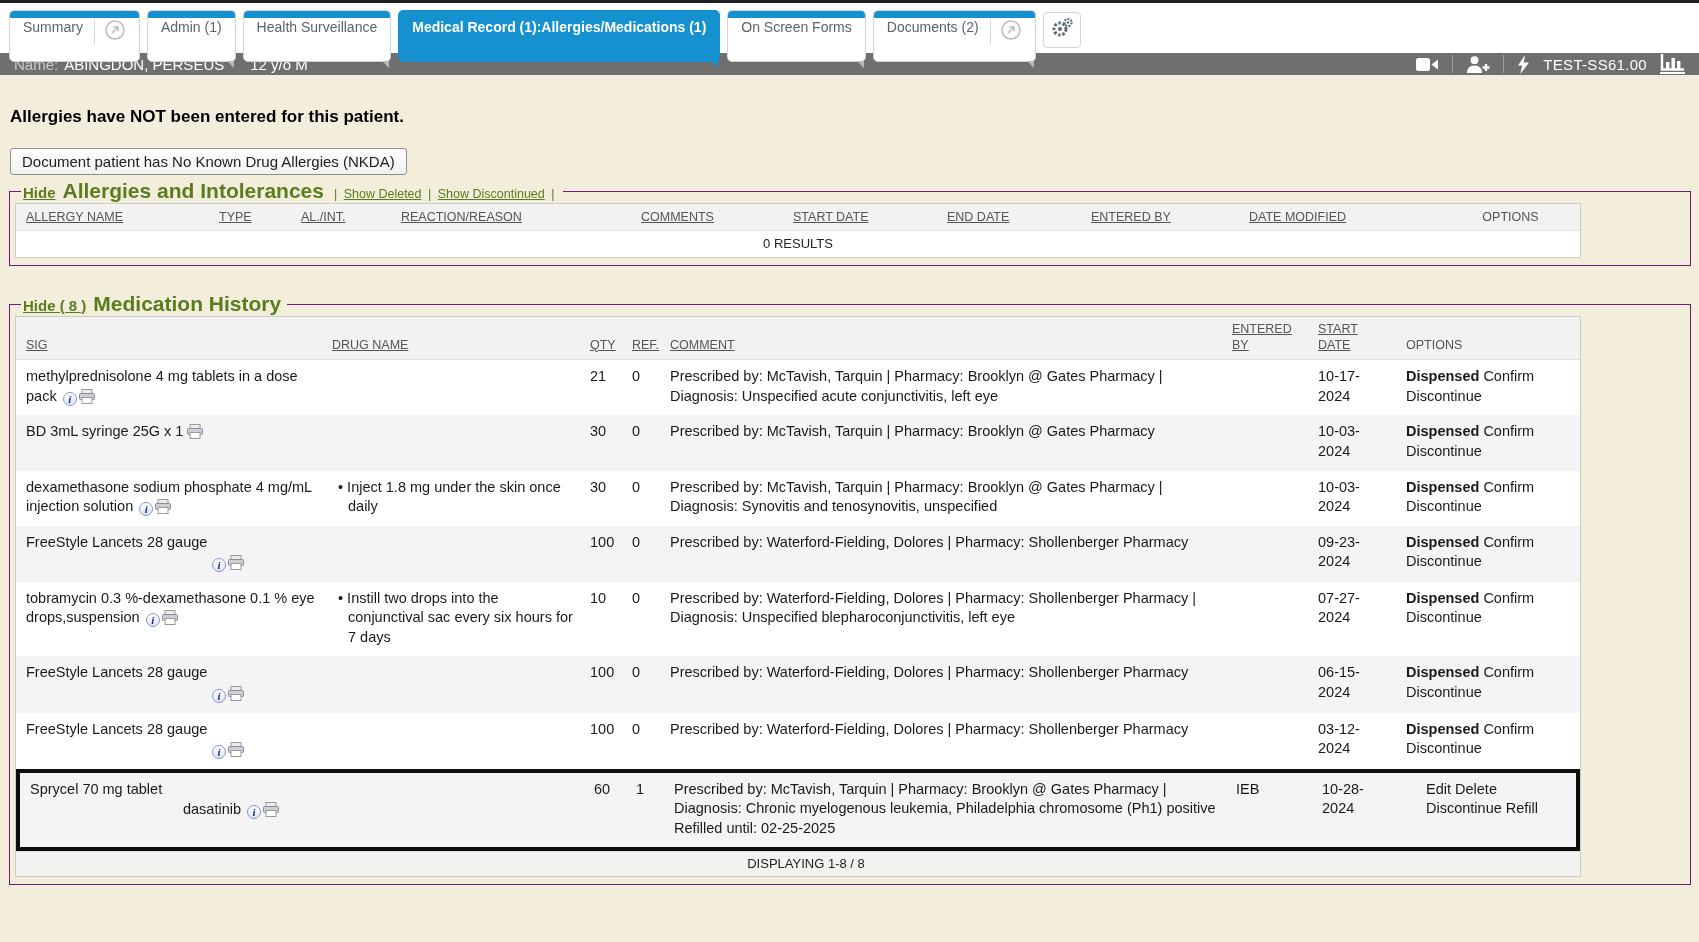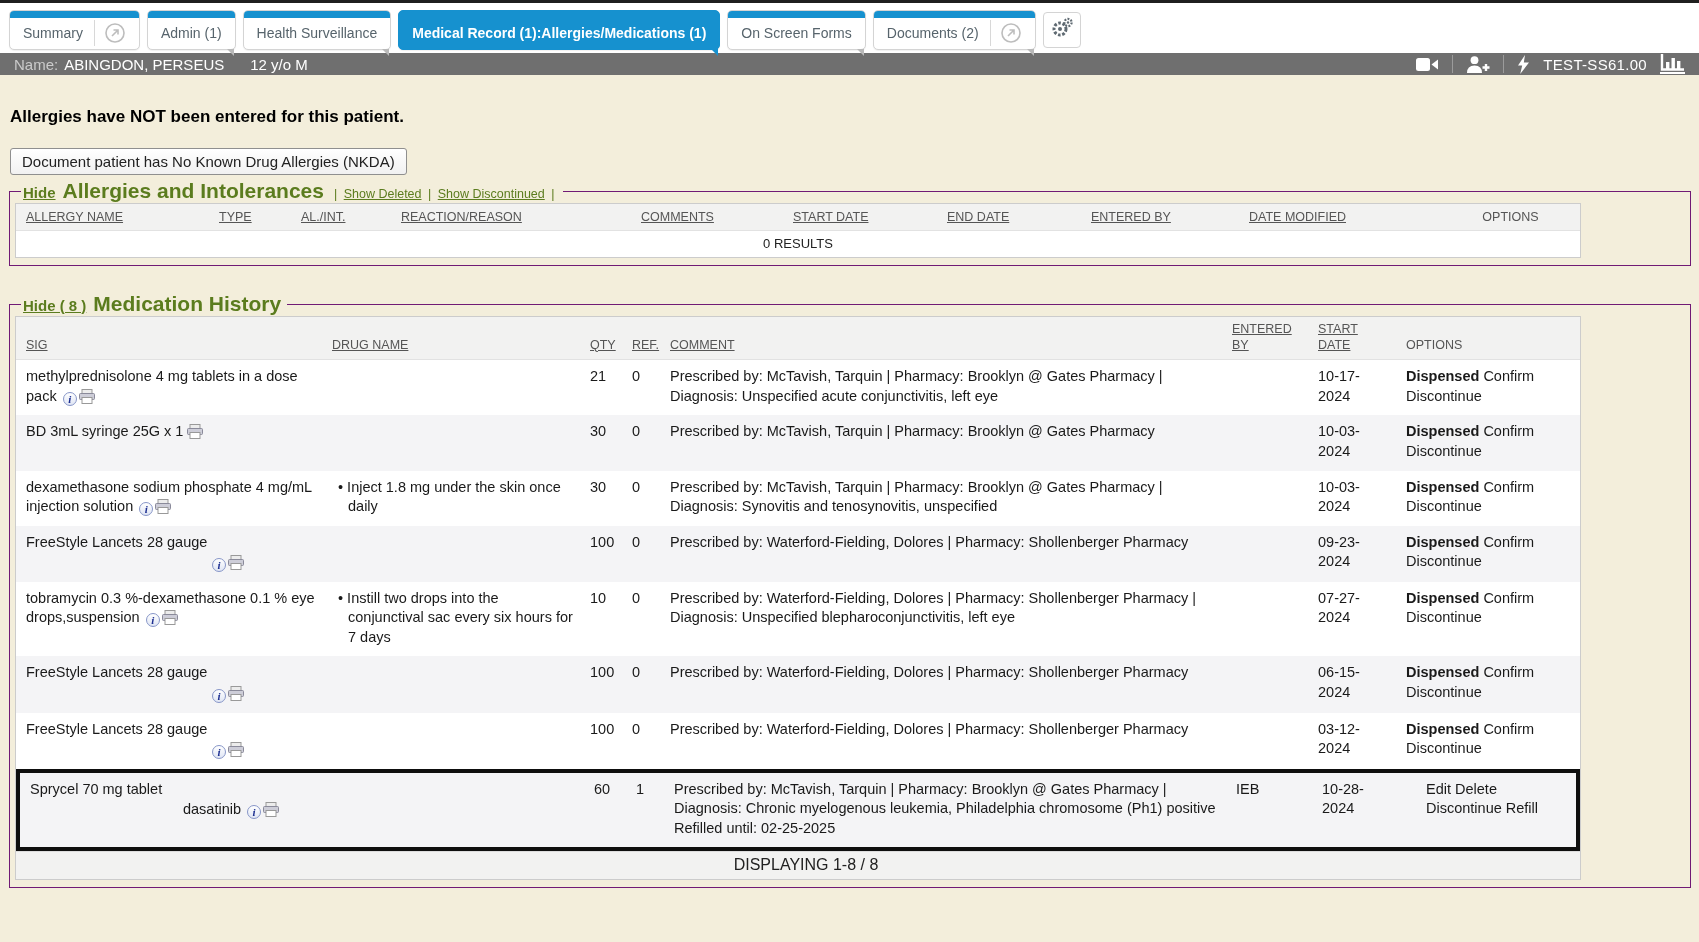--- a/index.html
+++ b/index.html
@@ -3,22 +3,22 @@
 <meta charset="utf-8">
 <style>
   * { margin:0; padding:0; box-sizing:border-box; }
   html,body { width:1699px; height:942px; overflow:hidden; }
   body { font-family:"Liberation Sans", sans-serif; background:#f3eedb; color:#1a1a1a; }
 
   .top-line { height:3px; background:#1f1f1f; }
 
   
   .tab-bar { height:50px; background:#ffffff; display:flex; align-items:flex-start; gap:7px; padding:7px 0 0 9px; }
-  .tab { position:relative; height:40px; background:#fff; border:1px solid #d4d4d4; border-radius:5px;
-         display:flex; align-items:center; padding:8px 13px 2px 13px; color:#57646c; font-size:14px;
+  .tab { position:relative; height:52px; background:#fff; border:1px solid #d4d4d4; border-radius:5px;
+         display:flex; align-items:flex-start; padding:8px 13px 2px 13px; color:#57646c; font-size:14px;
          cursor:pointer; box-shadow:0 1px 1px rgba(0,0,0,0.06); }
   .tab::before { content:""; position:absolute; top:0; left:0; right:0; height:7px; background:#1691cf; border-radius:4px 4px 0 0; }
   .tab.active { background:#1691cf; border-color:#1691cf; color:#fff; font-weight:bold; }
   .tab.folded::after { content:""; position:absolute; right:1px; bottom:-7px;
          border-left:7px solid transparent; border-top:7px solid #b9b9b9; }
   .tab.active.folded::after { border-top-color:#1691cf; }
   .tab .seg-divider { width:1px; height:26px; background:#d8d8d8; margin:0 0 0 11px; }
   .tab .popout { margin-left:9px; display:flex; align-items:center; }
   .gear-tab { height:36px; width:38px; margin-top:2px; background:#fff; border:1px solid #d4d4d4; border-radius:4px;
          display:flex; align-items:center; justify-content:center; cursor:pointer; }
@@ -69,21 +69,21 @@
   .m-row > div { padding:7px 4px 9px 10px; }
   .m-row.alt { background:#f4f4f6; }
   .m-row.highlight { border:4px solid #0e0e0e; }
   .drug-line2 { text-align:center; padding:1px 0 0 110px; }
   .sig-t { padding-left:16px; text-indent:-10px; }
   .sig-t::before { content:"• "; }
   .opt-status { font-weight:bold; }
   .opt-link { cursor:pointer; }
   .opt-inner { max-width:142px; }
   .opt-inner.wide { max-width:182px;margin-left:16px; }
-  .m-foot { background:#f2f2f1; border-top:1px solid #dddddd; text-align:center; font-size:16px; color:#222; padding:4px 0 5px 16px; }
+  .m-foot { background:#f2f2f1; border-top:1px solid #dddddd; text-align:center; font-size:13px; color:#222; padding:4px 0 5px 16px; }
 
   .icons { white-space:nowrap; }
   .info-i { display:inline-block; width:14px; height:14px; border-radius:50%; border:1px solid #8796c8;
             background:linear-gradient(#ffffff,#dfe5f4); color:#1d2f91; font-family:"Liberation Serif",serif;
             font-style:italic; font-weight:bold; font-size:11px; text-align:center; line-height:13px;
             vertical-align:-2px; margin:0 2px; cursor:pointer; }
   .print-ic { vertical-align:-3px; cursor:pointer; }
 </style>
 </head>
 <body>

